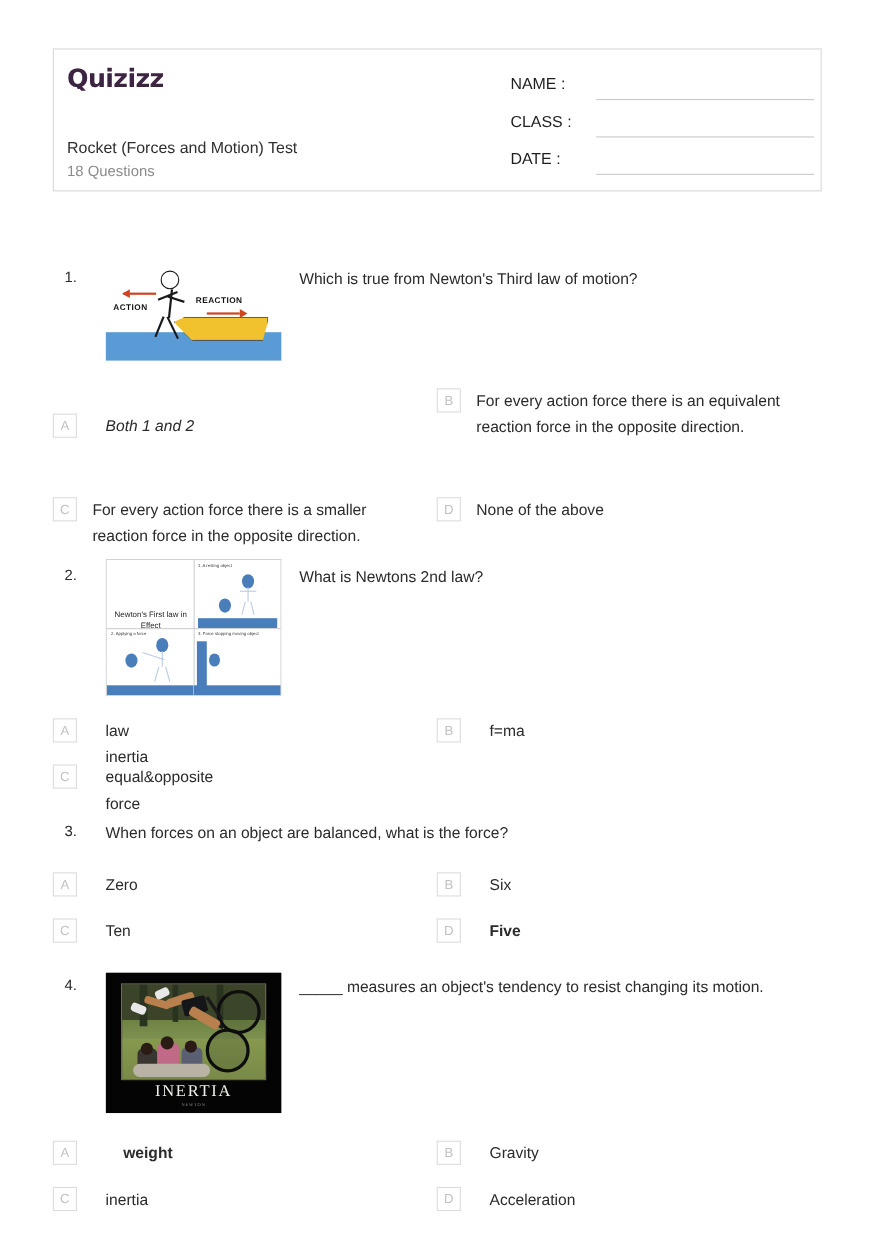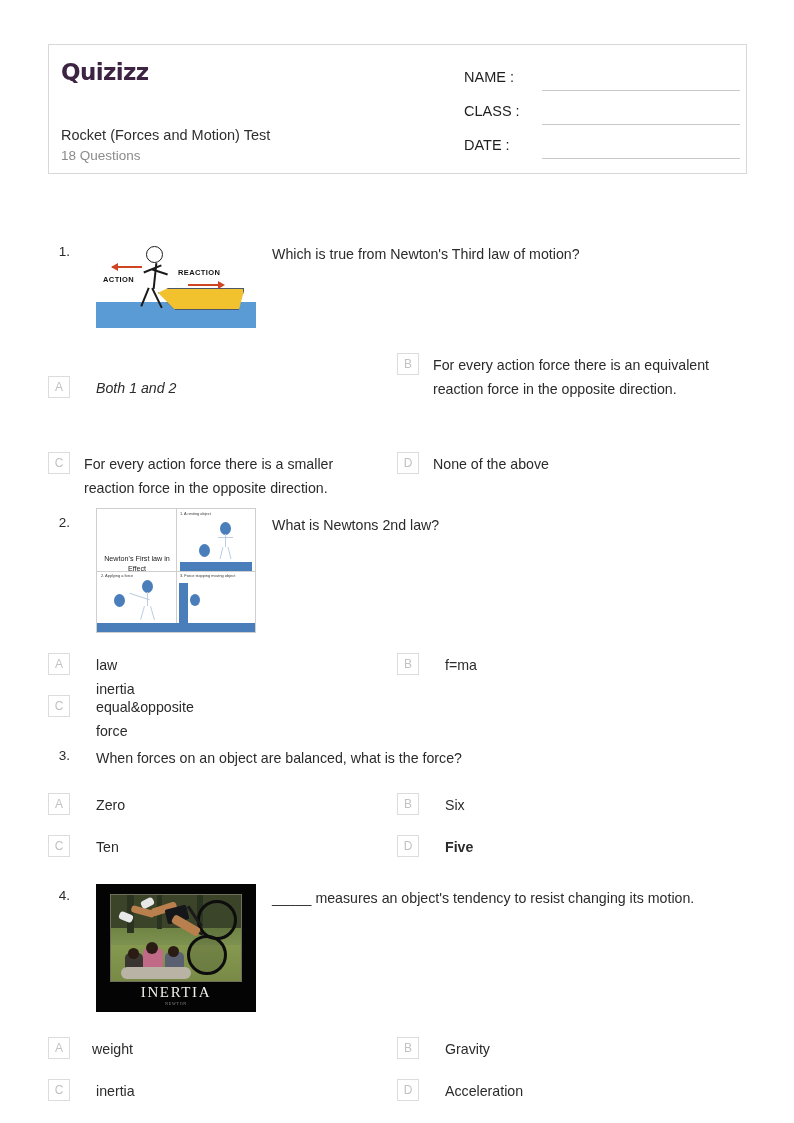--- a/index.html
+++ b/index.html
@@ -501,21 +501,21 @@
           <div class="il4-head" style="left:57px; top:51px; width:11px; height:11px;"></div>
           <div class="il4-person" style="left:10px; top:72px; width:70px; height:12px; background:#b9b3a6; border-radius:6px;"></div>
         </div>
         <div class="il4-title">INERTIA</div>
         <div class="il4-sub">NEWTON</div>
       </div>
     </div>
 
     <div class="opt col-a" style="top:1037px;">
       <span class="opt-letter">A</span>
-      <span class="opt-text" style="left:44px;">weight</span>
+      <span class="opt-text" style="left:64px;font-weight:bold;">weight</span>
     </div>
     <div class="opt col-b" style="top:1037px;">
       <span class="opt-letter">B</span>
       <span class="opt-text" style="left:48px;">Gravity</span>
     </div>
     <div class="opt col-a" style="top:1079px;">
       <span class="opt-letter">C</span>
       <span class="opt-text" style="left:48px;">inertia</span>
     </div>
     <div class="opt col-b" style="top:1079px;">

